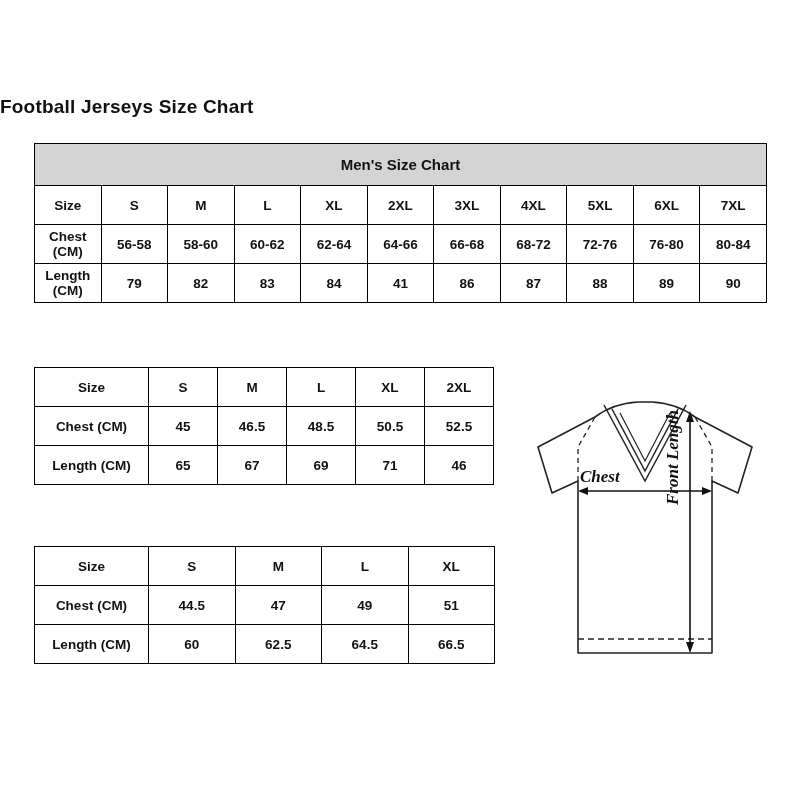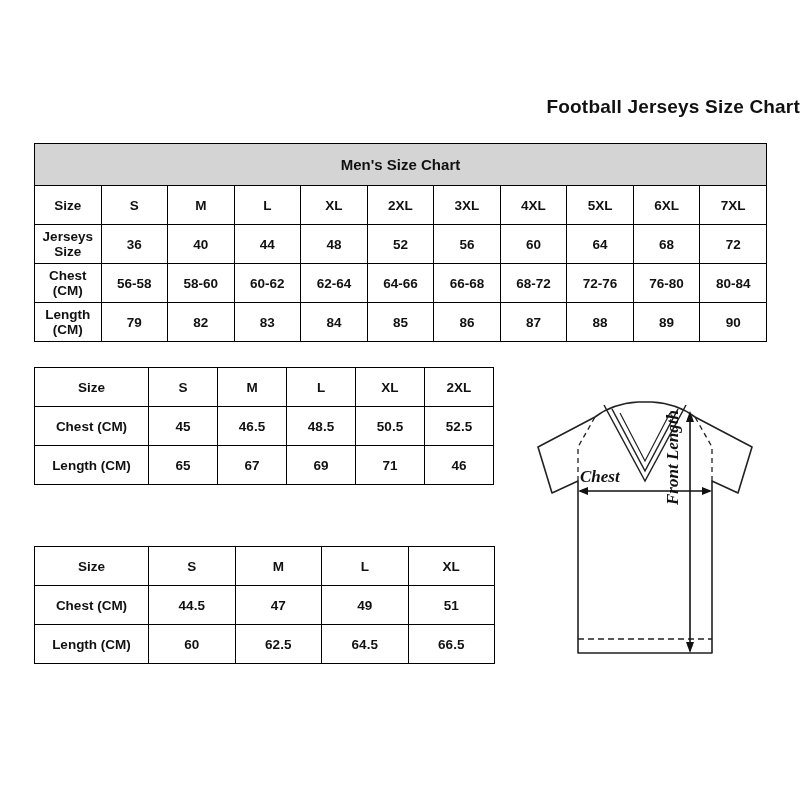--- a/index.html
+++ b/index.html
@@ -19,21 +19,21 @@
     position: absolute;
     left: 0; top: 0;
     width: 800px;
     height: 800px;
   }
   .title {
     position: absolute;
     left: 0;
     top: 96px;
     width: 800px;
-    text-align: right;
+    text-align: left;
     font-size: 19px;
     font-weight: bold;
     letter-spacing: 0.2px;
     color: #111;
   }
 
   table.sizetable {
     border-collapse: collapse;
     table-layout: fixed;
     background: #fff;
@@ -136,52 +136,39 @@
         <td class="datacell">L</td>
         <td class="datacell">XL</td>
         <td class="datacell">2XL</td>
         <td class="datacell">3XL</td>
         <td class="datacell">4XL</td>
         <td class="datacell">5XL</td>
         <td class="datacell">6XL</td>
         <td class="datacell">7XL</td>
       </tr>
       <tr>
-        <td class="rowlabel">Jerseys Size</td>
-        <td class="datacell">36</td>
-        <td class="datacell">40</td>
-        <td class="datacell">44</td>
-        <td class="datacell">48</td>
-        <td class="datacell">52</td>
-        <td class="datacell">56</td>
-        <td class="datacell">60</td>
-        <td class="datacell">64</td>
-        <td class="datacell">68</td>
-        <td class="datacell">72</td>
-      </tr>
-      <tr>
         <td class="rowlabel">Chest (CM)</td>
         <td class="datacell">56-58</td>
         <td class="datacell">58-60</td>
         <td class="datacell">60-62</td>
         <td class="datacell">62-64</td>
         <td class="datacell">64-66</td>
         <td class="datacell">66-68</td>
         <td class="datacell">68-72</td>
         <td class="datacell">72-76</td>
         <td class="datacell">76-80</td>
         <td class="datacell">80-84</td>
       </tr>
       <tr>
         <td class="rowlabel">Length (CM)</td>
         <td class="datacell">79</td>
         <td class="datacell">82</td>
         <td class="datacell">83</td>
         <td class="datacell">84</td>
-        <td class="datacell">85</td>
+        <td class="datacell">41</td>
         <td class="datacell">86</td>
         <td class="datacell">87</td>
         <td class="datacell">88</td>
         <td class="datacell">89</td>
         <td class="datacell">90</td>
       </tr>
     </tbody>
   </table>
 
   <table class="sizetable" id="womens-table">

